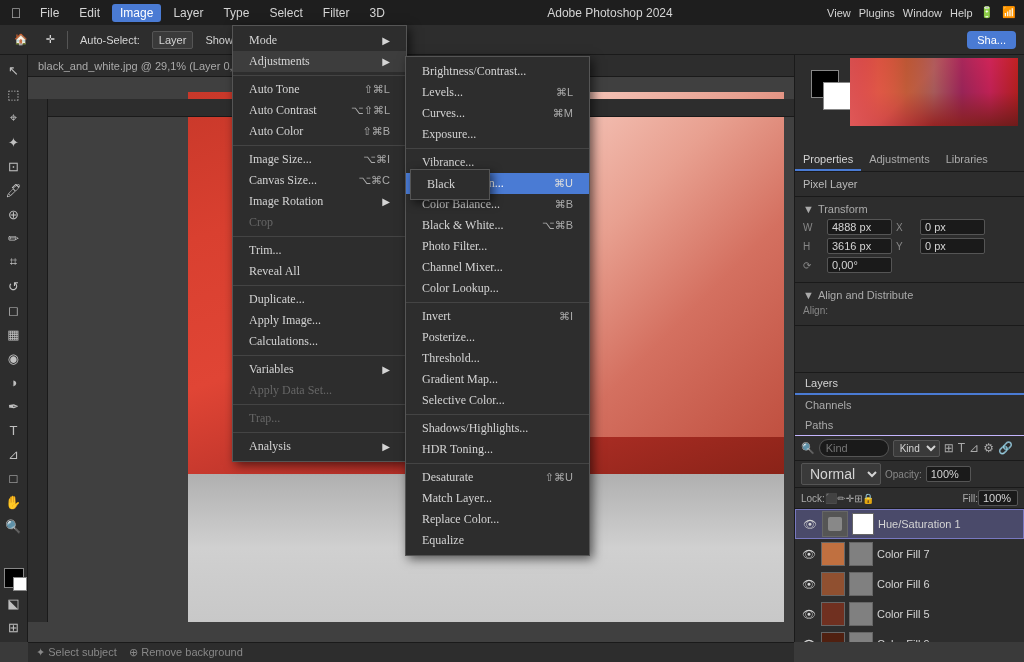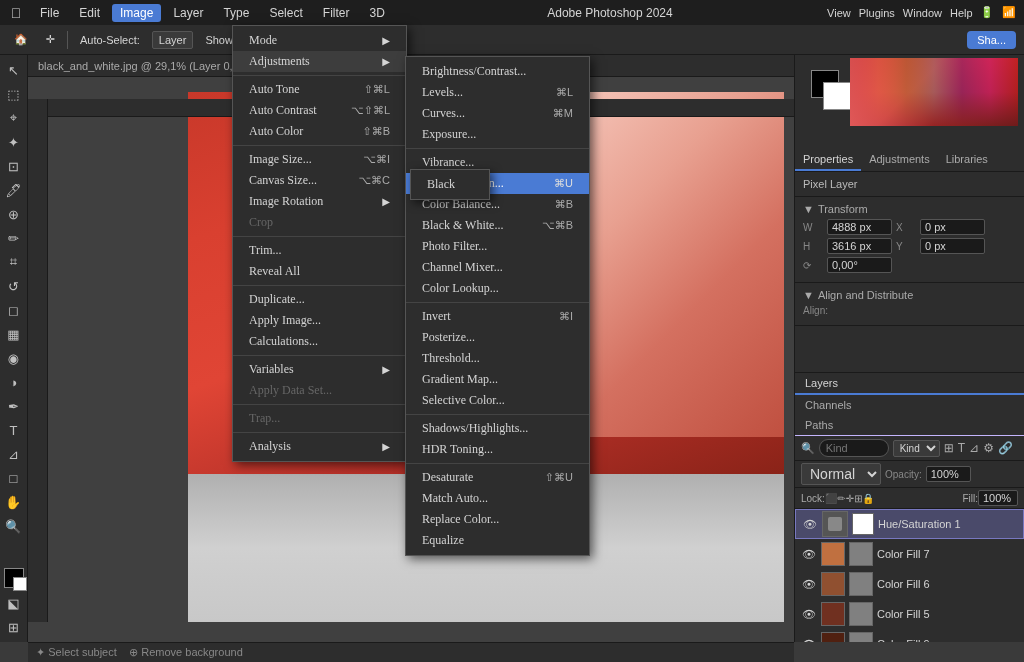--- a/index.html
+++ b/index.html
@@ -797,21 +797,21 @@
   </div>
   <div class="menu-row">
     <span class="menu-row-label">HDR Toning...</span>
   </div>
   <div class="menu-separator"></div>
   <div class="menu-row">
     <span class="menu-row-label">Desaturate</span>
     <span class="menu-row-shortcut">⇧⌘U</span>
   </div>
   <div class="menu-row">
-    <span class="menu-row-label">Match Auto...</span>
+    <span class="menu-row-label">Match Layer...</span>
   </div>
   <div class="menu-row">
     <span class="menu-row-label">Replace Color...</span>
   </div>
   <div class="menu-row">
     <span class="menu-row-label">Equalize</span>
   </div>
 </div>
 
 <div style="position:absolute;top:169px;left:410px;background:#2d2d2d;border:1px solid #555;box-shadow:3px 3px 10px rgba(0,0,0,0.6);z-index:202;min-width:80px;padding:4px 0;">

